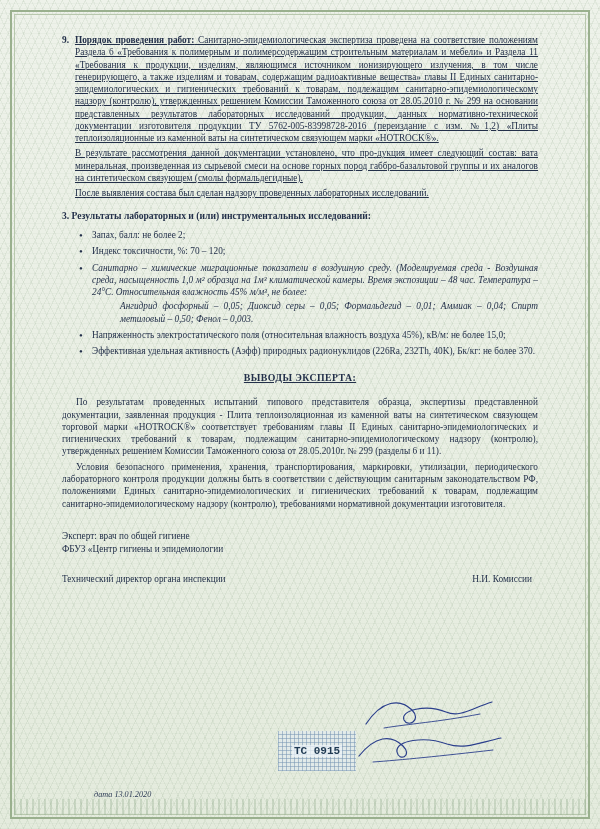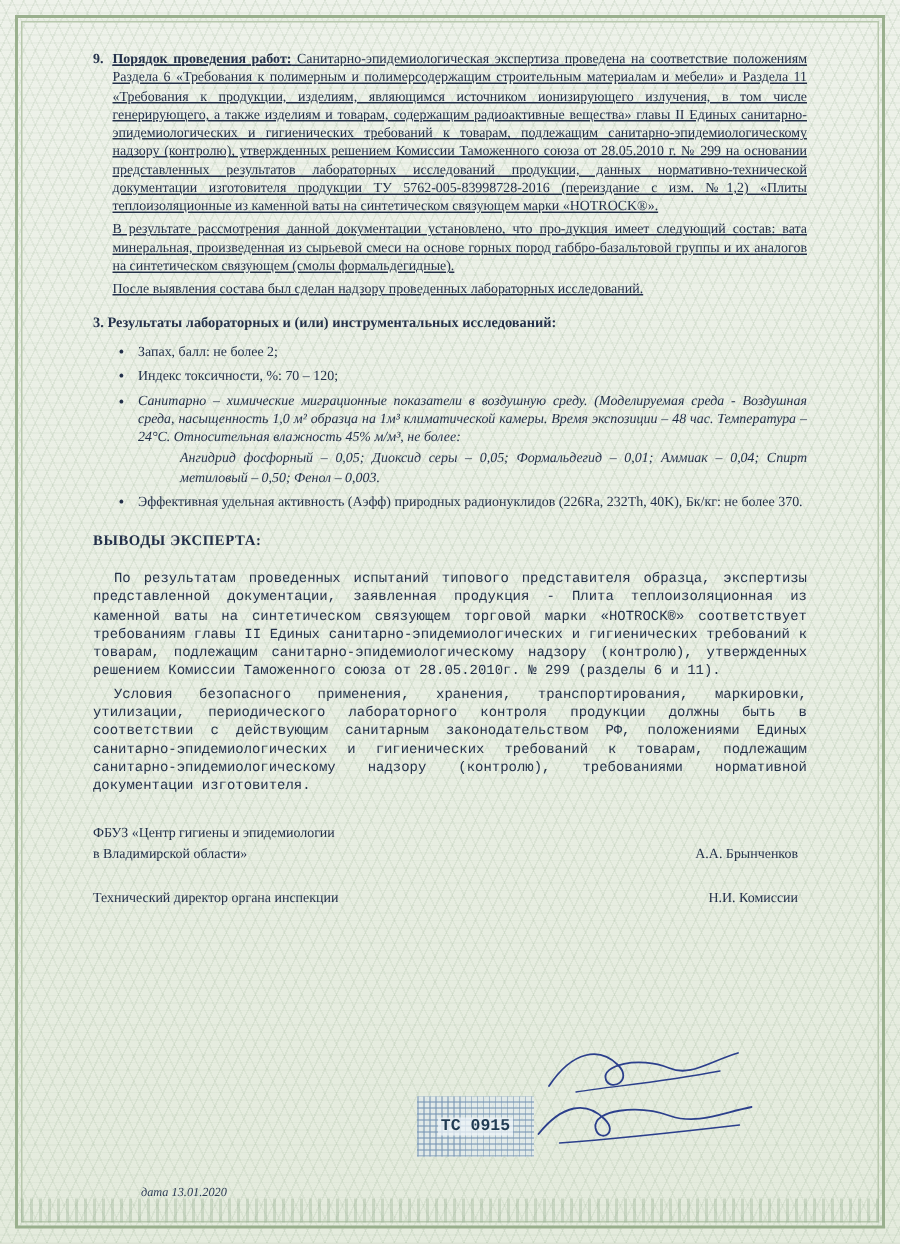--- a/index.html
+++ b/index.html
@@ -65,21 +65,21 @@
   .clause-body {
     flex: 1 1 auto;
     text-align: justify;
     text-decoration: underline;
   }
   .lead {
     font-weight: bold;
   }
   .i { font-style: italic; }
   .u { text-decoration: underline; }
-  .p { margin: 0 0 3px 0; text-indent: 14px; font-family: Liberation Mono, monospace; }
+  .p { margin: 0 0 3px 0; text-indent: 14px; }
   .p0 { margin: 0 0 3px 0; }
   h2.section {
     font-size: 9.6px;
     font-weight: bold;
     margin: 8px 0 6px 0;
     text-align: left;
   }
   ul.results {
     margin: 0 0 6px 0;
     padding-left: 30px;
@@ -95,24 +95,26 @@
     position: absolute;
     left: -13px;
     top: -1px;
     font-size: 11px;
   }
   .sub-indent {
     margin: 2px 0 0 28px;
     text-align: justify;
   }
   .conclusion-title {
+    text-align: center;
     font-weight: bold;
     font-size: 9.8px;
     margin: 14px 0 12px 0;
     letter-spacing: 0.4px;
+    text-decoration: underline;
   }
   .sig-block {
     margin-top: 20px;
     font-size: 9.3px;
     line-height: 1.45;
   }
   .sig-row {
     position: relative;
     min-height: 13px;
   }
@@ -199,34 +201,32 @@
       <span>Результаты лабораторных и (или) инструментальных исследований:</span>
     </h2>
 
     <ul class="results">
       <li>Запах, балл: не более 2;</li>
       <li>Индекс токсичности, %: 70 – 120;</li>
       <li>
         <span class="i">Санитарно – химические миграционные показатели в воздушную среду. (Моделируемая среда - Воздушная среда, насыщенность 1,0 м² образца на 1м³ климатической камеры. Время экспозиции – 48 час. Температура – 24°С. Относительная влажность 45% м/м³, не более:</span>
         <div class="sub-indent i">Ангидрид фосфорный – 0,05; Диоксид серы – 0,05; Формальдегид – 0,01; Аммиак – 0,04; Спирт метиловый – 0,50; Фенол – 0,003.</div>
       </li>
+      <li>Напряженность электростатического поля (относительная влажность воздуха 45%), кВ/м: не более 15,0;</li>
       <li>Эффективная удельная активность (Аэфф) природных радионуклидов (226Ra, 232Th, 40K), Бк/кг: не более 370.</li>
     </ul>
 
     <div class="conclusion-title">ВЫВОДЫ ЭКСПЕРТА:</div>
 
     <div class="p">По результатам проведенных испытаний типового представителя образца, экспертизы представленной документации, заявленная продукция - Плита теплоизоляционная из каменной ваты на синтетическом связующем торговой марки «HOTROCK®» соответствует требованиям главы II Единых санитарно-эпидемиологических и гигиенических требований к товарам, подлежащим санитарно-эпидемиологическому надзору (контролю), утвержденных решением Комиссии Таможенного союза от 28.05.2010г. № 299 (разделы 6 и 11).</div>
     <div class="p">Условия безопасного применения, хранения, транспортирования, маркировки, утилизации, периодического лабораторного контроля продукции должны быть в соответствии с действующим санитарным законодательством РФ, положениями Единых санитарно-эпидемиологических и гигиенических требований к товарам, подлежащим санитарно-эпидемиологическому надзору (контролю), требованиями нормативной документации изготовителя.</div>
 
     <div class="sig-block">
+      <div class="sig-row">Эксперт: врач по общей гигиене</div>
       <div class="sig-row">ФБУЗ «Центр гигиены и эпидемиологии</div>
-      <div class="sig-row">
-        <span>в Владимирской области»</span>
-        <span class="sig-name">А.А. Брынченков</span>
-      </div>
       <div style="height:16px"></div>
       <div class="sig-row">
         <span>Технический директор органа инспекции</span>
         <span class="sig-name">Н.И. Комиссии</span>
       </div>
     </div>
   </div>
 
   <svg class="signature-swirl" style="left:360px; top:694px; width:140px; height:40px;" viewBox="0 0 140 40">
     <path d="M6 30 C 22 6, 40 4, 52 16 C 62 26, 48 34, 44 26 C 40 16, 66 10, 86 18 C 100 24, 112 14, 132 8" fill="none" stroke="#2b3f8c" stroke-width="1.2" stroke-linecap="round"></path>

